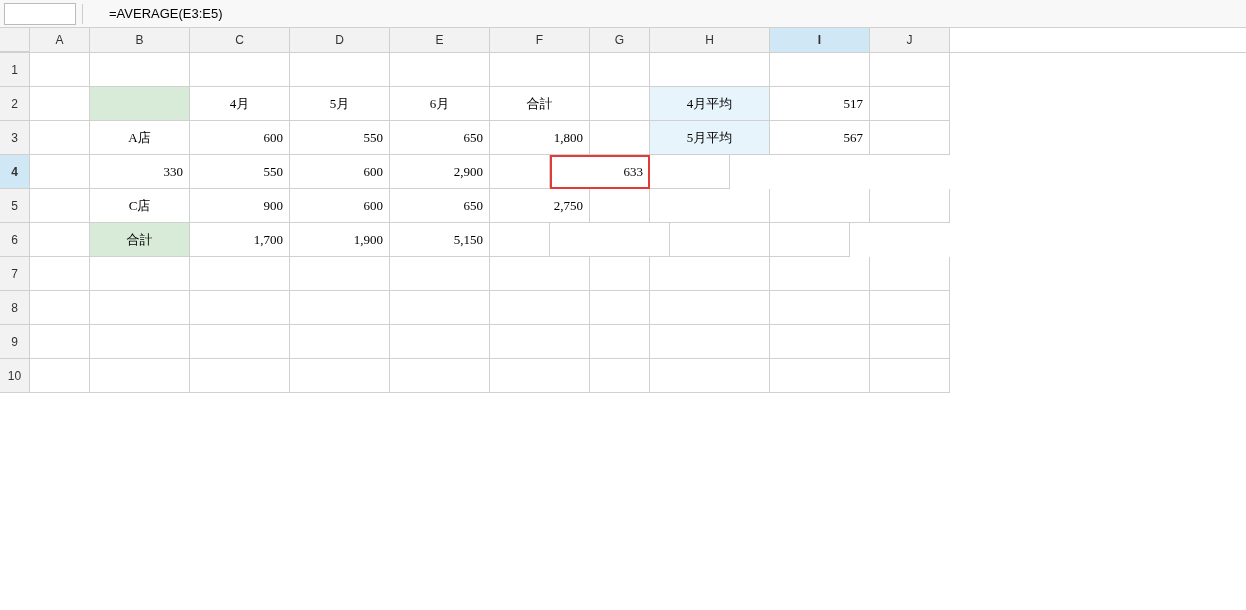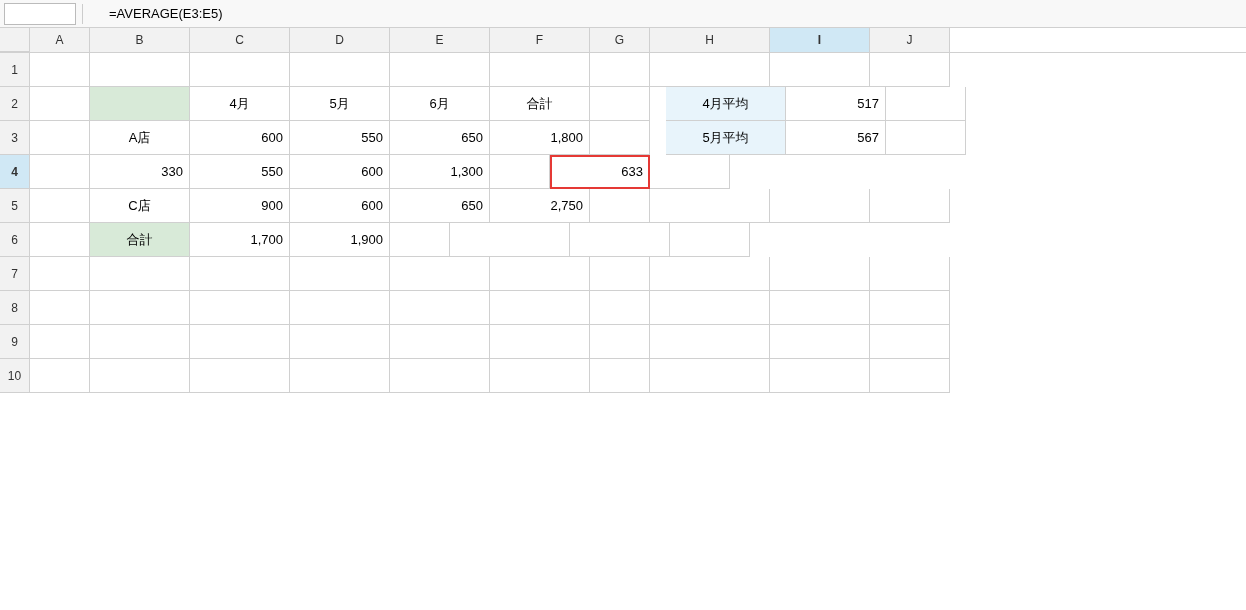--- a/index.html
+++ b/index.html
@@ -139,30 +139,31 @@
       align-items: center;
       padding: 0 6px;
       font-size: 13px;
       color: #000;
       background: #fff;
       overflow: hidden;
       cursor: default;
     }
     .cell.right {
       justify-content: flex-end;
+      font-family: Liberation Serif, serif;
     }
     .cell.center {
       justify-content: center;
+      font-family: Liberation Serif, serif;
     }
     .cell.green-bg {
       background: #d8ead8;
     }
     .cell.light-blue-bg {
       background: #e8f4fb;
-      margin-left: 16px;
     }
     .cell.selected {
       outline: 2px solid #e53935;
       outline-offset: -2px;
       z-index: 2;
     }
 
     
     .w-a  { width: 60px;  min-width: 60px; }
     .w-b  { width: 100px; min-width: 100px; }
@@ -244,21 +245,21 @@
         <div class="cell w-h center light-blue-bg">5月平均</div>
         <div class="cell w-i right">567</div>
         <div class="cell w-j"></div>
       </div>
       <div class="row">
         <div class="row-header active">4</div>
         <div class="cell w-a"></div>
         <div class="cell w-c right">330</div>
         <div class="cell w-d right">550</div>
         <div class="cell w-e right">600</div>
-        <div class="cell w-f right">1,300</div>
+        <div class="cell w-f right">2,900</div>
         <div class="cell w-g"></div>
         <div class="cell w-i right selected">633</div>
         <div class="cell w-j"></div>
       </div>
       <div class="row">
         <div class="row-header">5</div>
         <div class="cell w-a"></div>
         <div class="cell w-b center">C店</div>
         <div class="cell w-c right">900</div>
         <div class="cell w-d right">600</div>
@@ -268,20 +269,21 @@
         <div class="cell w-h"></div>
         <div class="cell w-i"></div>
         <div class="cell w-j"></div>
       </div>
       <div class="row">
         <div class="row-header">6</div>
         <div class="cell w-a"></div>
         <div class="cell w-b center green-bg">合計</div>
         <div class="cell w-d right">1,700</div>
         <div class="cell w-e right">1,900</div>
+        <div class="cell w-f right">5,150</div>
         <div class="cell w-g"></div>
         <div class="cell w-h"></div>
         <div class="cell w-i"></div>
         <div class="cell w-j"></div>
       </div>
       <div class="row">
         <div class="row-header">7</div>
         <div class="cell w-a"></div>
         <div class="cell w-b"></div>
         <div class="cell w-c"></div>

